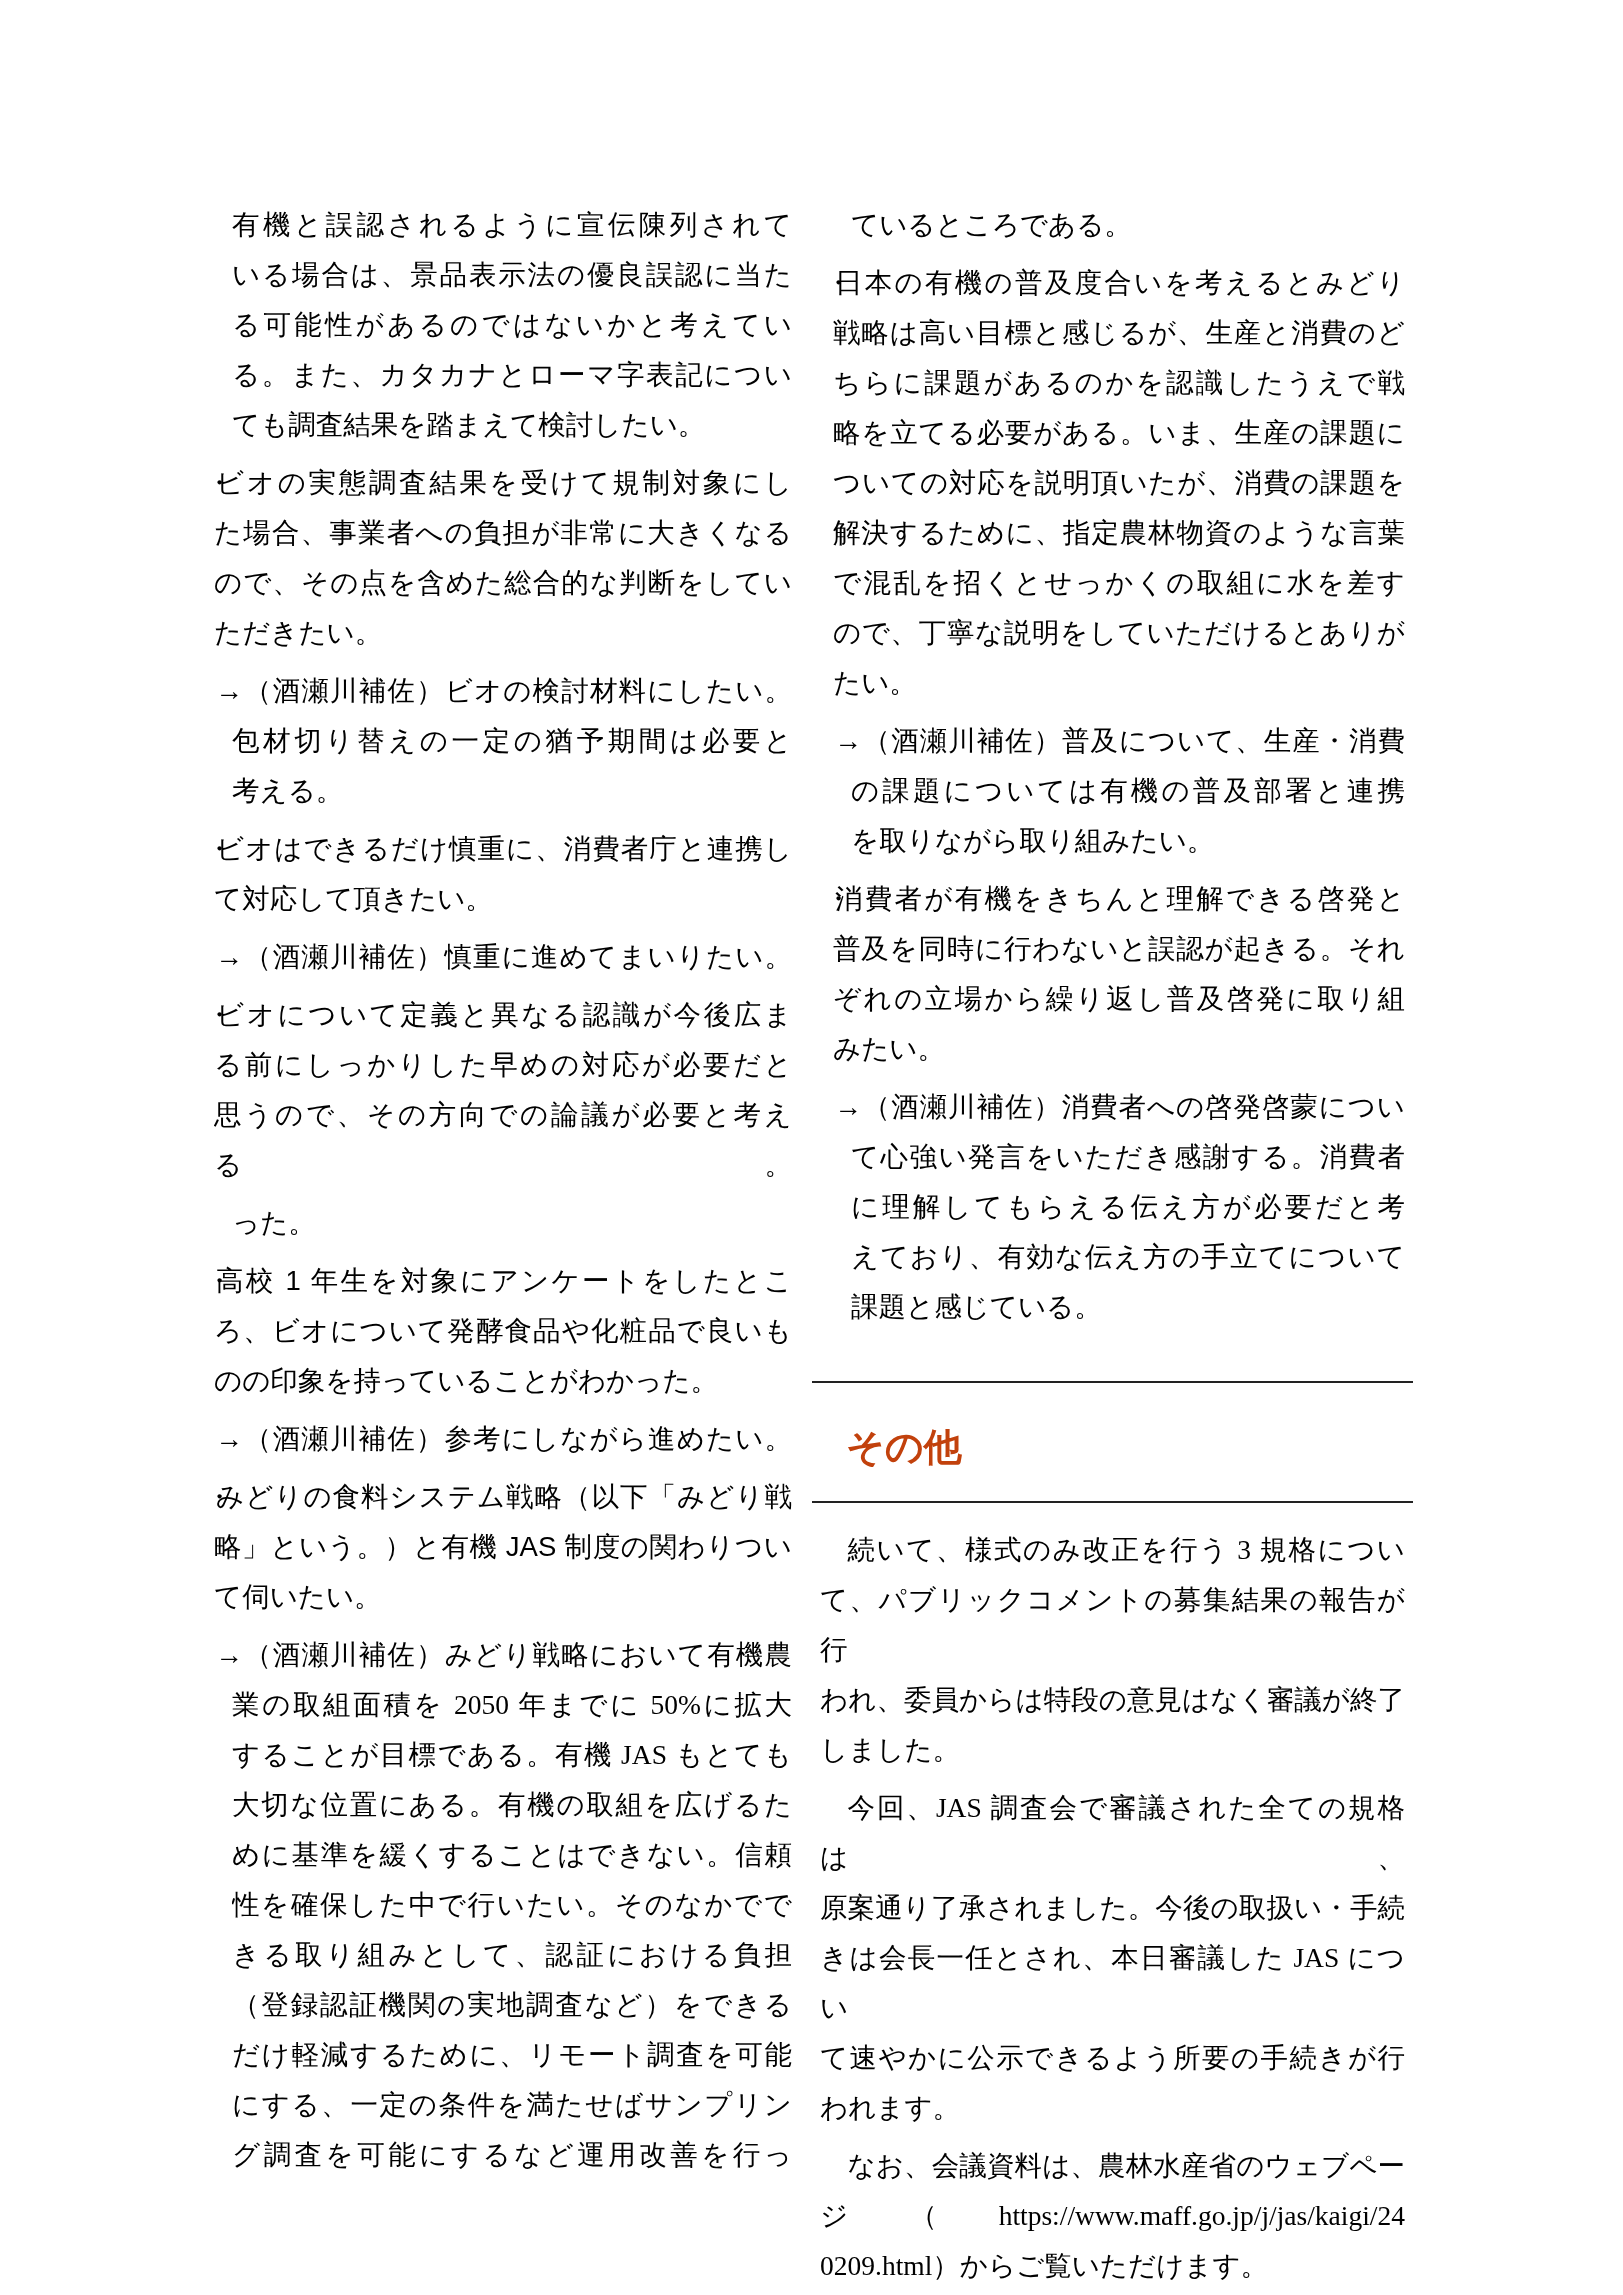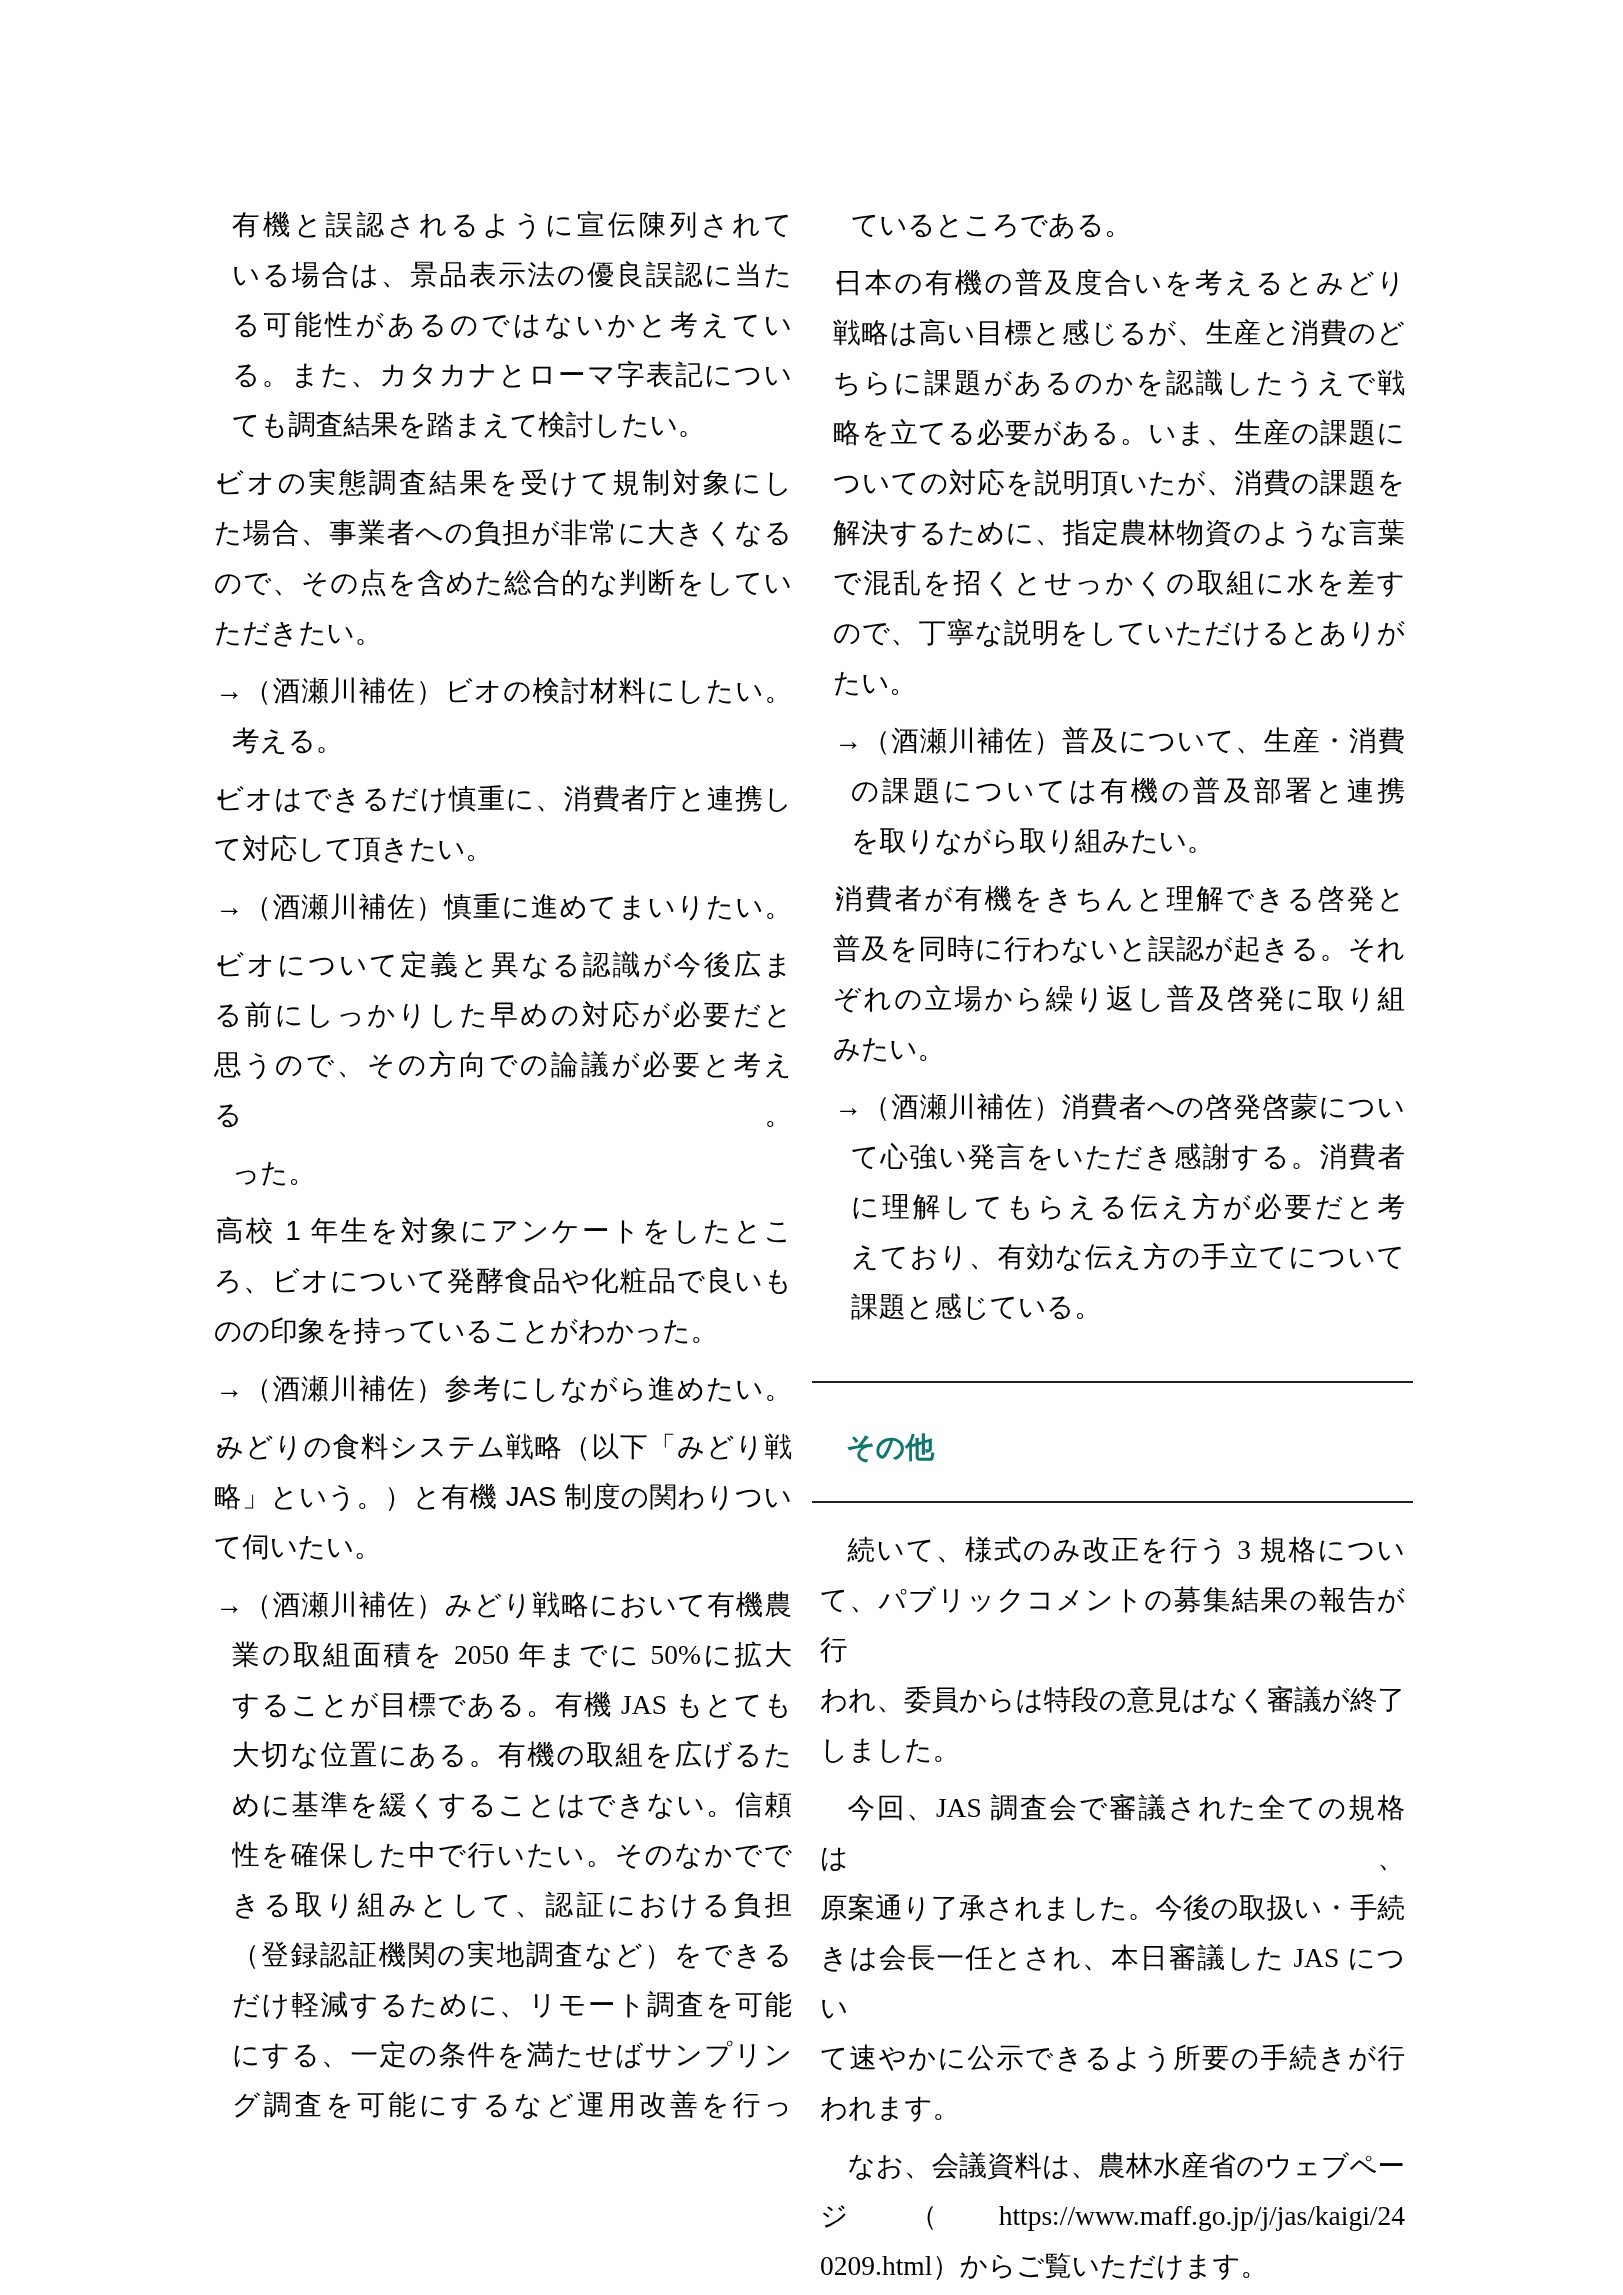--- a/index.html
+++ b/index.html
@@ -44,24 +44,24 @@
   .block { margin: 8px; }
   .block-rule {
     border: none;
     border-top: 2.6px solid #222222;
     width: 100%;
     margin: 49px 0 0 0;
     height: 0;
   }
   .block-heading {
     margin: 39px 0 0 34px;
-    font-size: 29px;
+    font-size: 38px;
     font-weight: bold;
     line-height: 50px;
-    color: #0f766e;
+    color: #c2410c;
   }
   .block-heading + .block-rule { margin-top: 29px; }
   .block-rule + .block-paragraph { margin-top: 22px; }
 </style>
 </head>
 <body>
 
 <div class="page">
   <div class="column left mincho" id="col-left">
       <div class="block block-continuation">
@@ -72,20 +72,21 @@
         <div class="line cw mincho">ても調査結果を踏まえて検討したい。</div>
       </div>
       <div class="block block-bullet">
         <div class="line b1 gothic jl"><span class="bullet-marker">・</span>ビオの実態調査結果を受けて規制対象にし</div>
         <div class="line bw gothic jl">た場合、事業者への負担が非常に大きくなる</div>
         <div class="line bw gothic jl">ので、その点を含めた総合的な判断をしてい</div>
         <div class="line bw gothic">ただきたい。</div>
       </div>
       <div class="block block-reply">
         <div class="line r1 mincho jl">→（酒瀬川補佐）ビオの検討材料にしたい。</div>
+        <div class="line rw mincho jl">包材切り替えの一定の猶予期間は必要と</div>
         <div class="line rw mincho">考える。</div>
       </div>
       <div class="block block-bullet">
         <div class="line b1 gothic jl"><span class="bullet-marker">・</span>ビオはできるだけ慎重に、消費者庁と連携し</div>
         <div class="line bw gothic">て対応して頂きたい。</div>
       </div>
       <div class="block block-reply">
         <div class="line r1 mincho jl">→（酒瀬川補佐）慎重に進めてまいりたい。</div>
       </div>
       <div class="block block-bullet">

